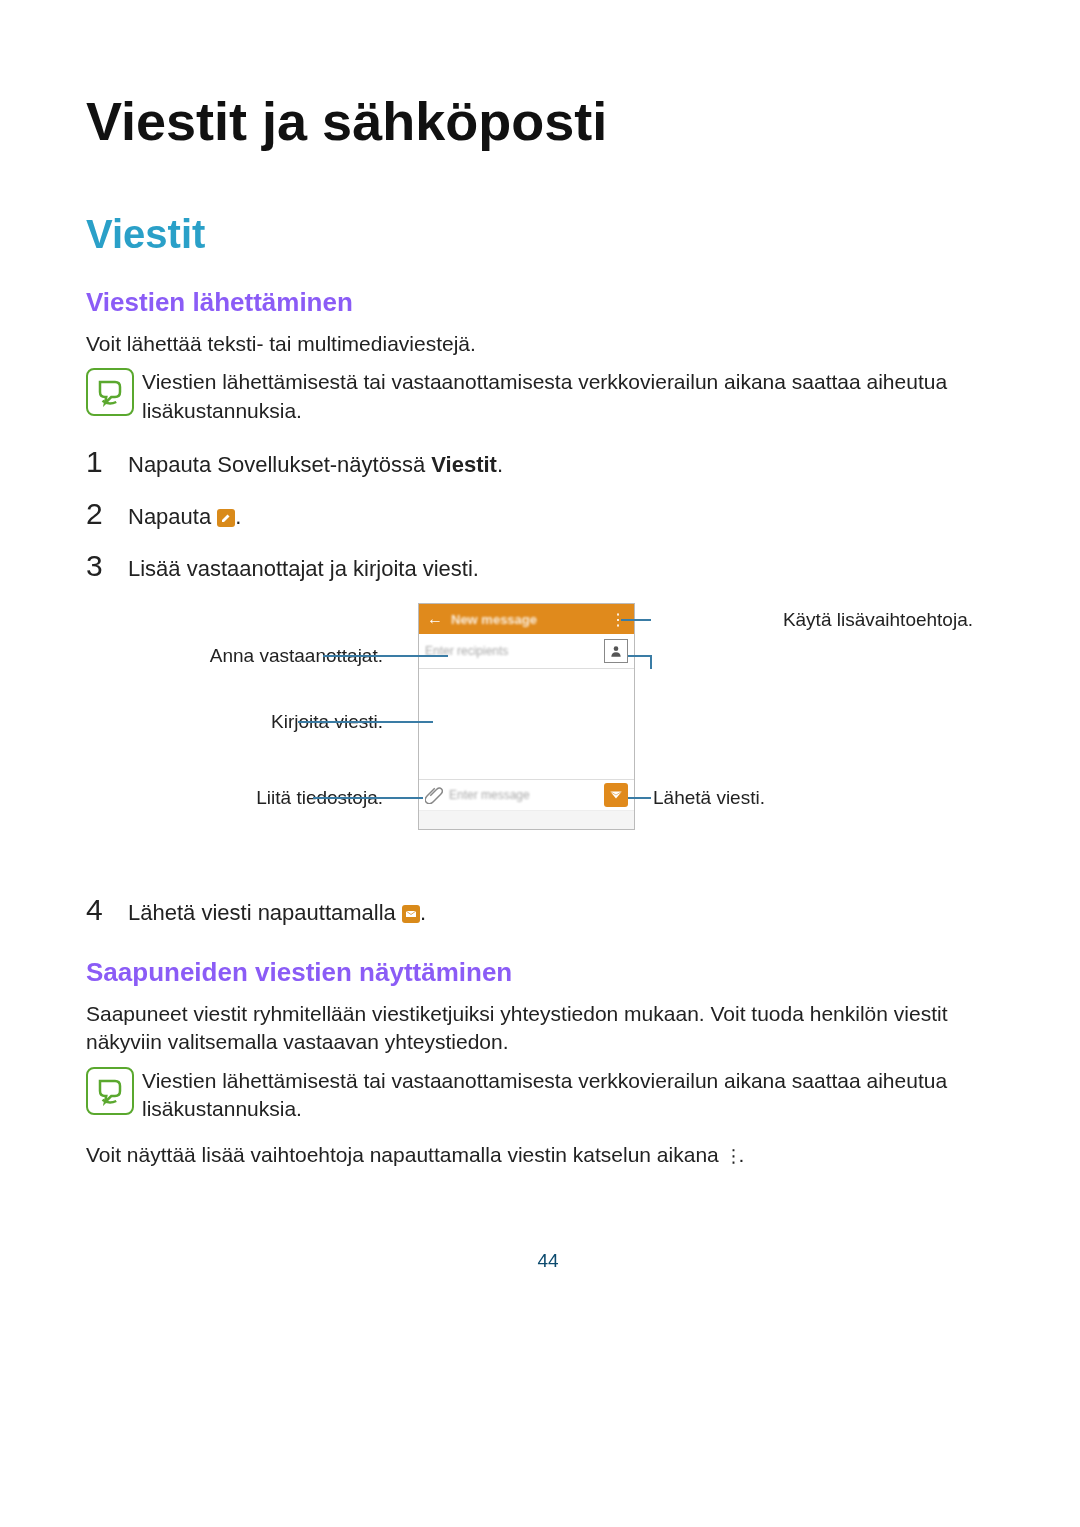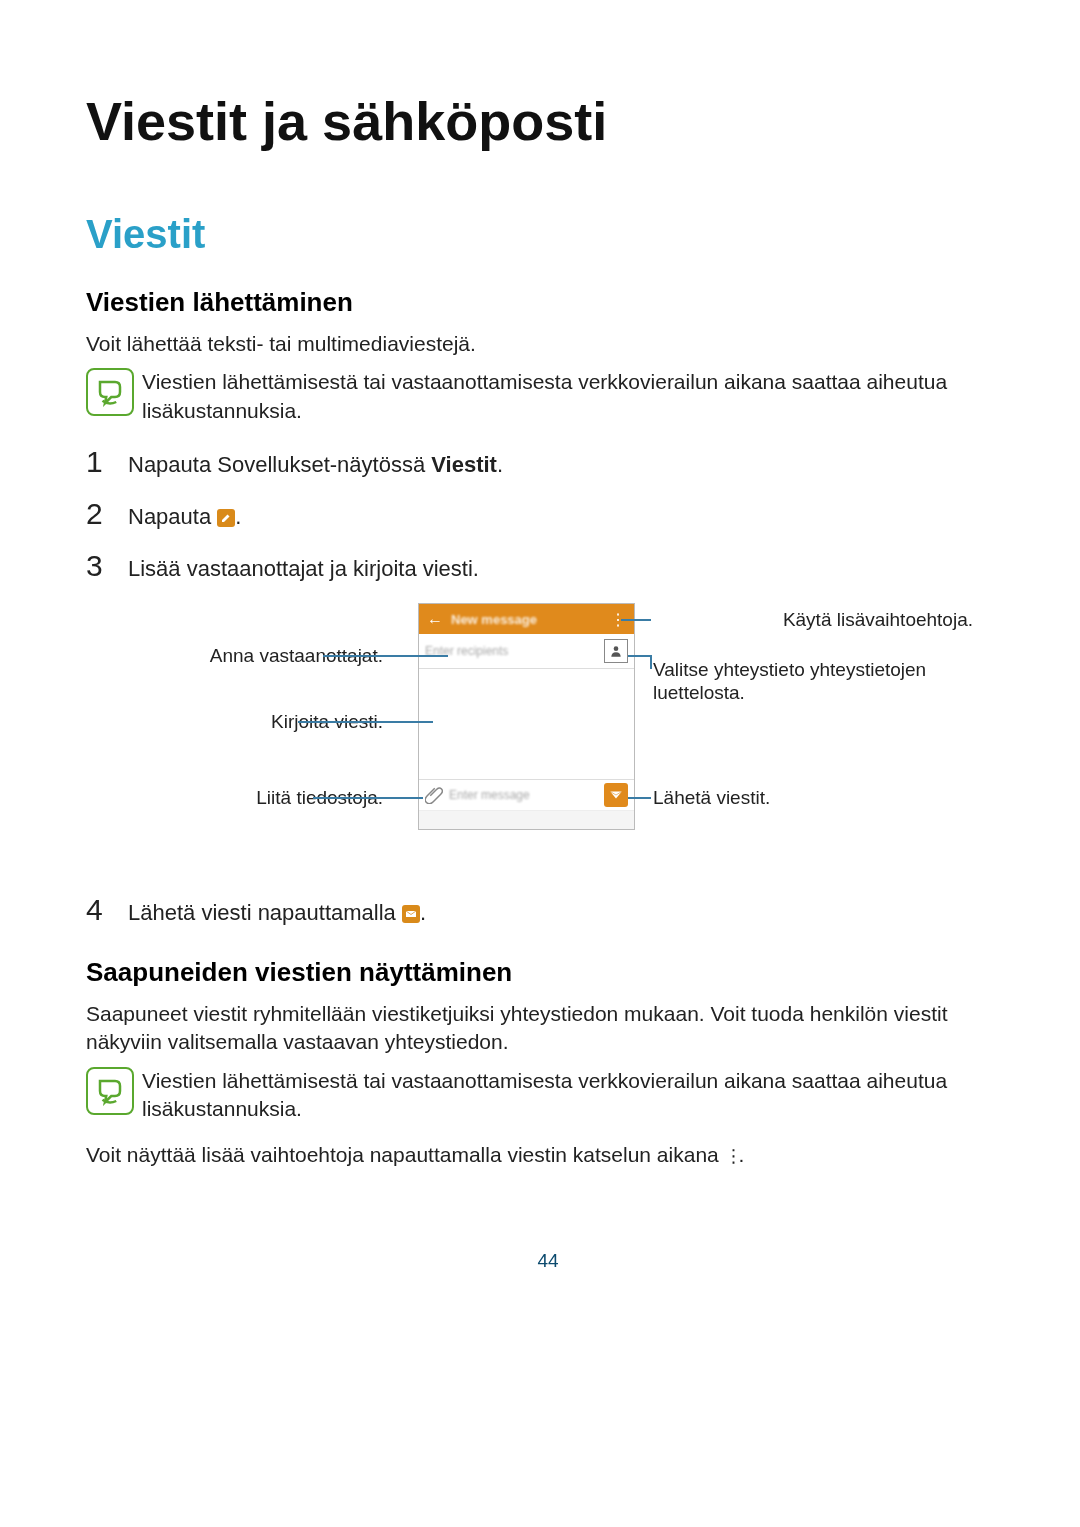--- a/index.html
+++ b/index.html
@@ -21,21 +21,21 @@
     color: #111;
   }
   .section-title {
     font-size: 40px;
     font-weight: bold;
     color: #2AA0C8;
     margin: 0 0 28px 0;
   }
   .subheading {
     font-size: 26px;
-    color: #000000;
+    color: #8b5cf6;
     font-weight: bold;
     margin: 30px 0 12px 0;
   }
   .body-text {
     font-size: 21px;
     line-height: 1.35;
     margin: 8px 0;
   }
   .note-row {
     display: flex;
@@ -253,25 +253,24 @@
 
     <div class="label left" style="left:0; top:108px; width:260px;">Kirjoita viesti.</div>
     <div class="leader" style="left:175px; top:118px; width:135px;"></div>
 
     <div class="label left" style="left:0; top:184px; width:260px;">Liitä tiedostoja.</div>
     <div class="leader" style="left:190px; top:194px; width:110px;"></div>
 
     <div class="label right" style="left:550px; top:6px; width:300px;text-align:right;">Käytä lisävaihtoehtoja.</div>
     <div class="leader" style="left:498px; top:16px; width:30px;"></div>
 
-    <div class="label right" style="left:530px; top:56px; width:320px;">Valitse yhteystieto yhteystietojen luettelosta.</div>
     <div class="leader" style="left:505px; top:52px; width:23px;"></div>
     <div class="leader" style="left:527px; top:52px; width:1.5px; height:14px;"></div>
 
-    <div class="label right" style="left:530px; top:184px; width:260px;">Lähetä viestit.</div>
+    <div class="label right" style="left:530px; top:184px; width:260px;">Lähetä viesti.</div>
     <div class="leader" style="left:505px; top:194px; width:23px;"></div>
   </div>
 
   <div class="step-list">
     <div class="step">
       <div class="step-num">4</div>
       <div class="step-text">
         <span>Lähetä viesti napauttamalla </span><span class="inline-icon">
             <svg viewBox="0 0 24 24">
               <path d="M2 6 L22 6 L22 18 L2 18 Z" fill="#fff"></path>

